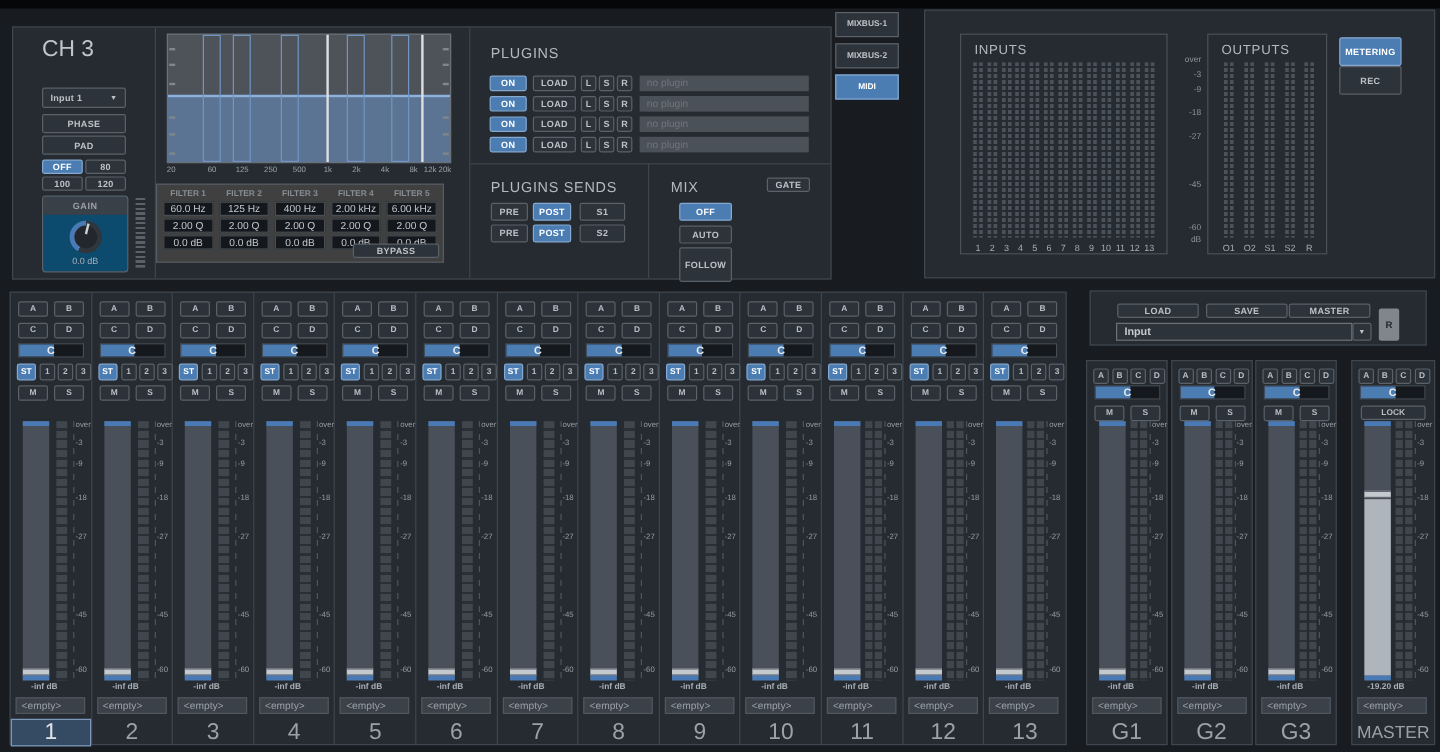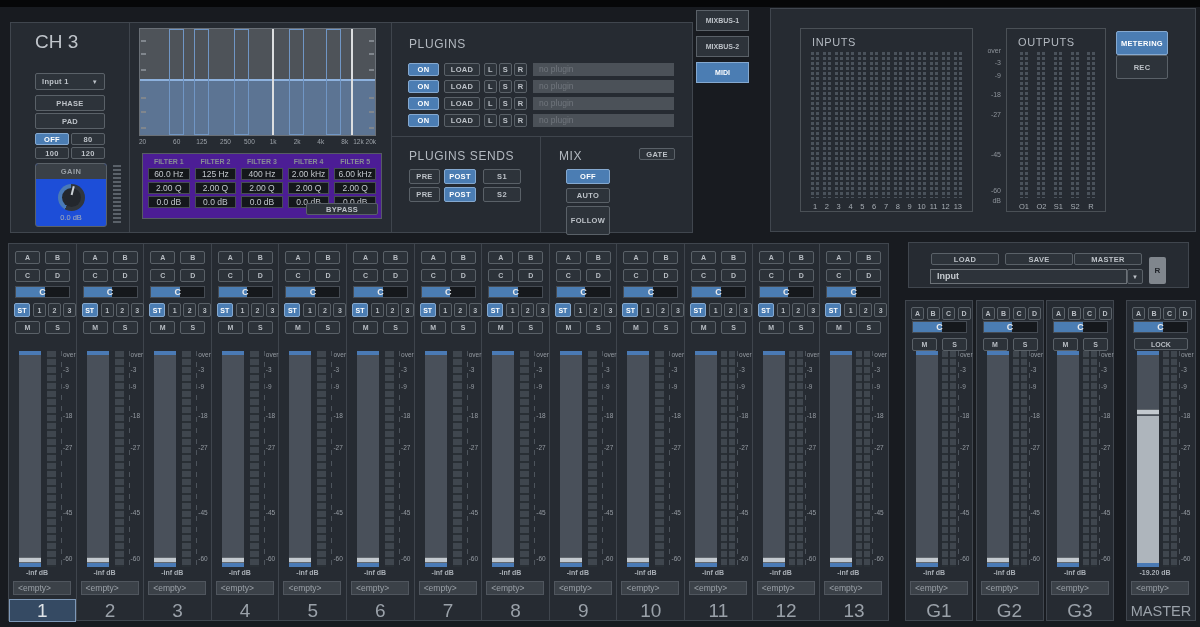--- a/index.html
+++ b/index.html
@@ -18,26 +18,26 @@
   .darkbox { background:#14171b; border:1px solid #474d54; color:#c2c7cc; }
   
   #eq-plot { position:absolute; left:128px; top:5px; width:237px; height:108px; background:#4e5359; border:1px solid #6a7077; }
   #eq-area { position:absolute; left:0; right:0; bottom:0; height:53%; background:rgba(104,144,194,.55); border-top:2px solid #8db1dd; }
   .eq-band { position:absolute; top:0; bottom:0; width:15px; border:1px solid #7096c5; }
   .eq-vline { position:absolute; top:0; bottom:0; width:2px; background:#dcdee0; }
   .eq-tick { position:absolute; width:5px; height:2px; background:#80868d; }
   #eq-xlabels { position:absolute; left:128px; top:115px; width:237px; height:10px; }
   #eq-xlabels span { position:absolute; font-size:6.5px; color:#9ba1a8; transform:translateX(-50%); }
   
-  #filter-panel { position:absolute; left:131px; top:130px; width:240px; height:66px; border:1px solid #565c63; background:#4c1d95; }
+  #filter-panel { position:absolute; left:119px; top:130px; width:240px; height:66px; border:1px solid #565c63; background:#404040; }
   .fcol { width:43px; display:flex; flex-direction:column; align-items:stretch; }
   .fcol .fh { font-size:7px; font-weight:bold; color:#878d94; text-align:center; margin:4px 0 3px; }
   .fcol .fv { height:12px; font-size:8.5px; line-height:10px; text-align:center; margin-bottom:2px; }
   
-  #gain-box { position:absolute; left:24px; top:140px; width:72px; height:64px; border:1px solid #5a6168; border-radius:3px; background:#1d4ed8; overflow:hidden; }
+  #gain-box { position:absolute; left:24px; top:140px; width:72px; height:64px; border:1px solid #5a6168; border-radius:3px; background:#0c4a6e; overflow:hidden; }
   #gain-box .gh { height:15px; background:#3a4047; color:#9aa0a7; font-size:7.5px; font-weight:bold; text-align:center; line-height:15px; letter-spacing:.5px; }
   #knob { position:relative; width:27px; height:27px; margin:5px auto 2px; border-radius:50%;
           background:conic-gradient(from 210deg, #4a7ab5 0 150deg, #30363d 150deg 360deg); }
   #knob::after { content:''; position:absolute; inset:4px; background:#23272d; border-radius:50%; }
   #knob .ptr { position:absolute; left:50%; top:2px; width:2px; height:9px; background:#ccd1d6; z-index:2;
                transform-origin:50% 11.5px; transform:translateX(-50%) rotate(14deg); }
   #gain-val { text-align:center; font-size:7.5px; color:#aab0b6; }
   #ladder { position:absolute; left:102px; top:142px; width:8px; height:58px;
             background:repeating-linear-gradient(to bottom,#5a6169 0 2px, transparent 2px 4px); }
   

